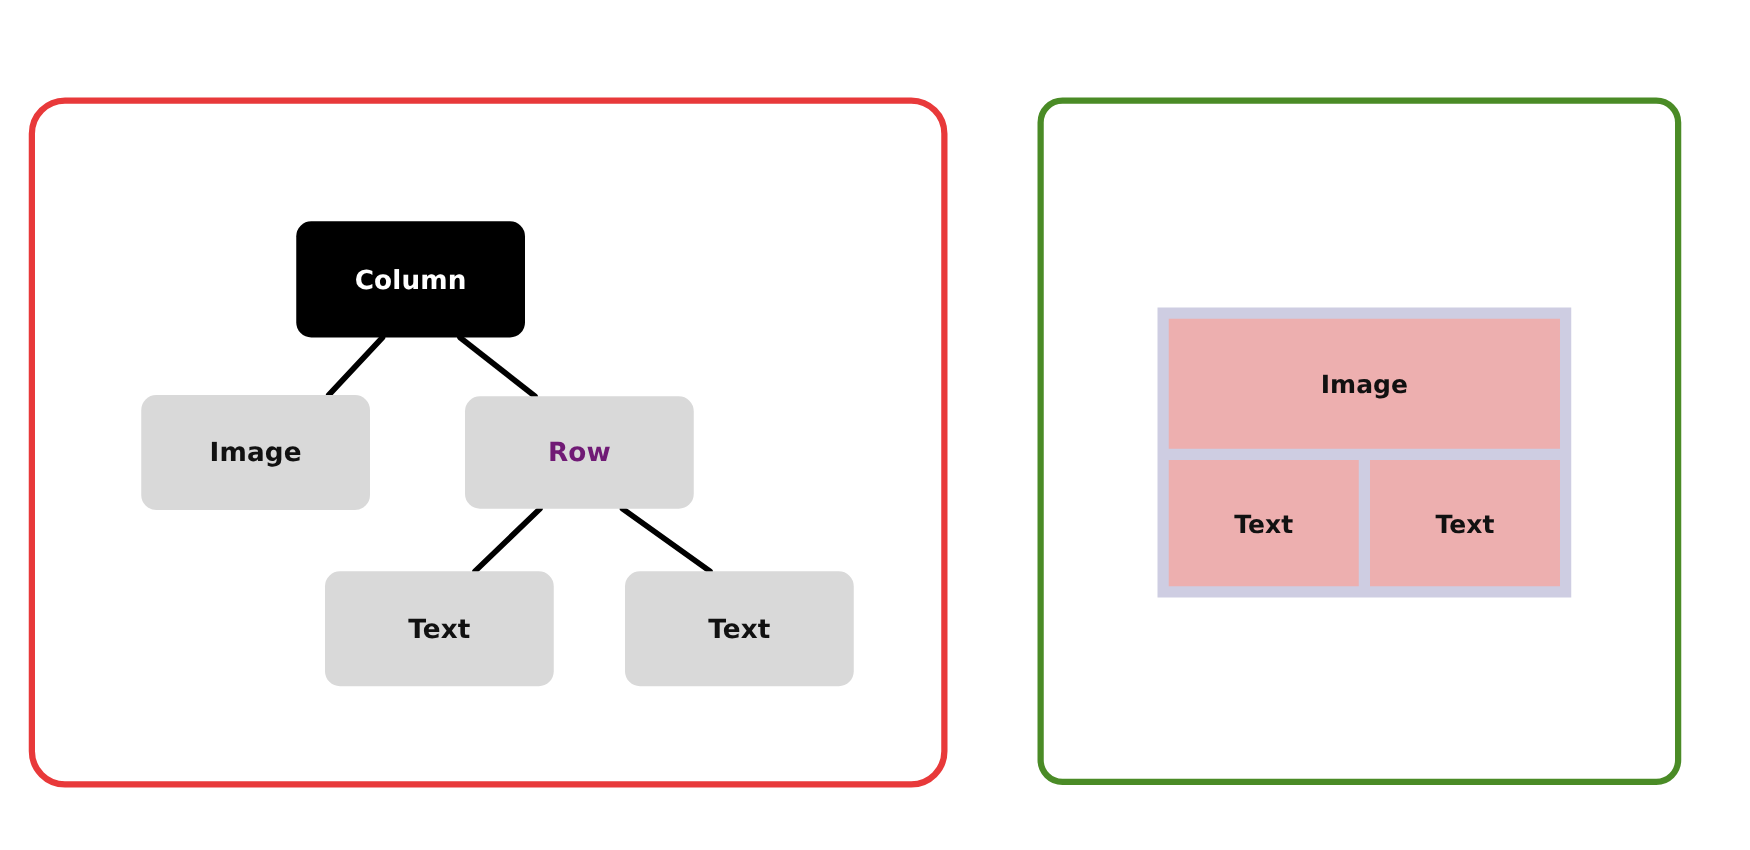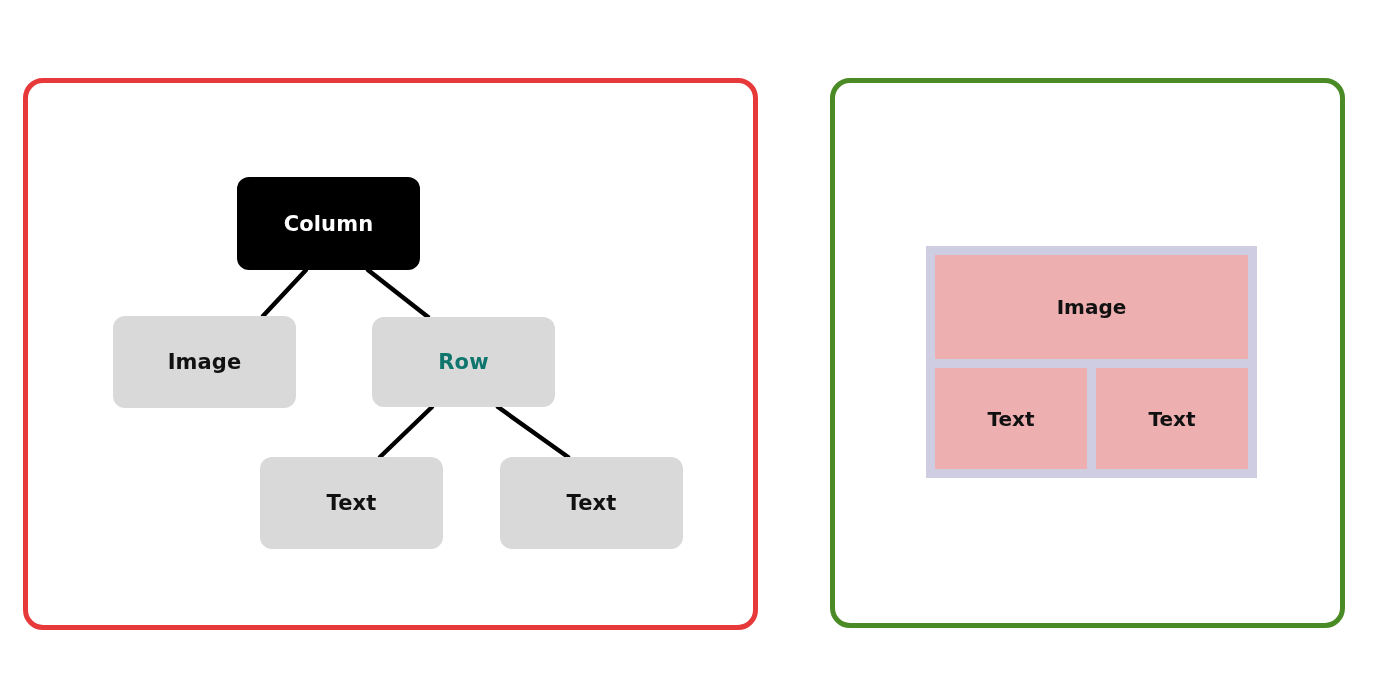--- a/index.html
+++ b/index.html
@@ -113,39 +113,39 @@
     color: #111111;
     box-sizing: border-box;
   }
   #layout-image { height: 104px; flex: 0 0 104px; width: 100%; }
   #layout-text-1 { flex: 1 1 50%; }
   #layout-text-2 { flex: 1 1 50%; }
 </style>
 </head>
 <body style="background: rgb(255, 255, 255);">
 
-<div class="panel" id="tree-panel" style="border-color: rgb(232, 57, 58);">
+<div class="panel" id="tree-panel" style="border-color: rgb(232, 57, 58); border-radius: 29px;">
   <div id="tree-canvas">
 
     <svg class="edge-layer" viewBox="0 0 735 552">
       <line x1="278" y1="187" x2="235" y2="233" stroke="#000000" stroke-width="4.5" stroke-linecap="round"></line>
       <line x1="340" y1="187" x2="400" y2="234" stroke="#000000" stroke-width="4.5" stroke-linecap="round"></line>
       <line x1="404" y1="324" x2="352" y2="374" stroke="#000000" stroke-width="4.5" stroke-linecap="round"></line>
       <line x1="470" y1="324" x2="540" y2="374" stroke="#000000" stroke-width="4.5" stroke-linecap="round"></line>
     </svg>
 
     <div class="tree-node root" id="node-column" style="background: rgb(0, 0, 0); color: rgb(255, 255, 255);">
       <span>Column</span>
     </div>
 
     <div class="tree-node leaf" id="node-image" style="background: rgb(217, 217, 217); color: rgb(17, 17, 17);">
       <span>Image</span>
     </div>
 
-    <div class="tree-node leaf" id="node-row" style="background: rgb(217, 217, 217); color: #0f766e; justify-content: center;">
+    <div class="tree-node leaf" id="node-row" style="background: rgb(217, 217, 217); color: #701a75; justify-content: center;">
       <span>Row</span>
     </div>
 
     <div class="tree-node leaf" id="node-text-1" style="background: rgb(217, 217, 217); color: rgb(17, 17, 17);">
       <span>Text</span>
     </div>
 
     <div class="tree-node leaf" id="node-text-2" style="background: rgb(217, 217, 217); color: rgb(17, 17, 17);">
       <span>Text</span>
     </div>

